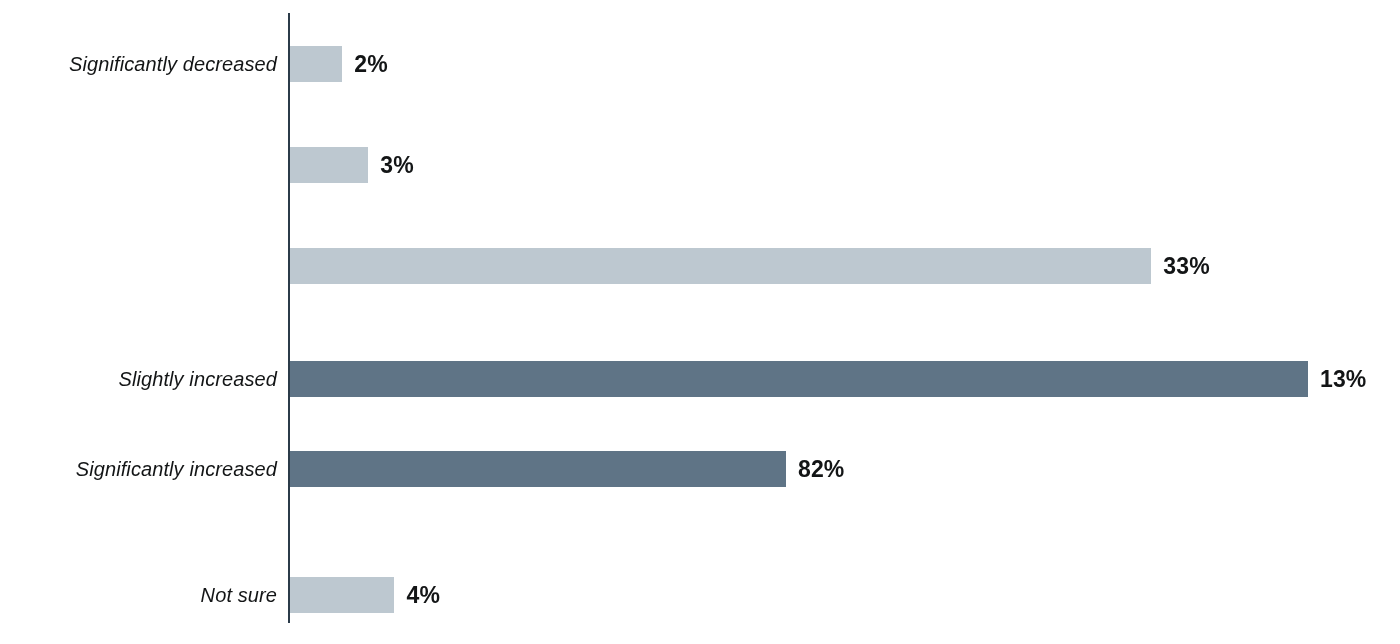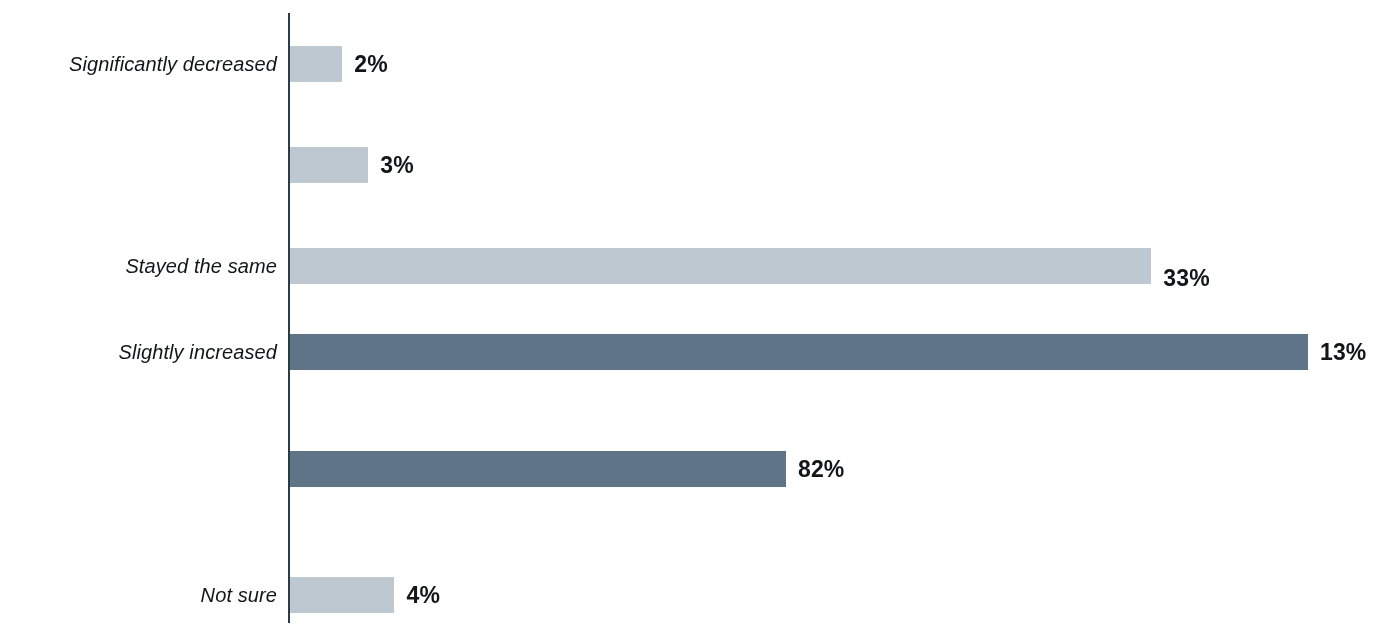--- a/index.html
+++ b/index.html
@@ -73,30 +73,30 @@
       <div class="bar-row" style="top: 46px;">
         <div class="cat-label">Significantly decreased</div>
         <div class="bar" style="width: 52.2px; background: rgb(189, 200, 208);"></div>
         <div class="value-label" style="left: 354.2px;">2%</div>
       </div>
       <div class="bar-row" style="top: 147px;">
         <div class="bar" style="width: 78.3px; background: rgb(189, 200, 208);"></div>
         <div class="value-label" style="left: 380.3px;">3%</div>
       </div>
       <div class="bar-row" style="top: 248px;">
-        <div class="cat-label">Stayed the same</div>
         <div class="bar" style="width: 861.3px; background: rgb(189, 200, 208);"></div>
-        <div class="value-label" style="left: 1163.3px; margin-top: 12px;">33%</div>
+        <div class="value-label" style="left: 1163.3px;">33%</div>
       </div>
-      <div class="bar-row" style="top: 334px;">
+      <div class="bar-row" style="top: 361px;">
         <div class="cat-label">Slightly increased</div>
         <div class="bar" style="width: 1017.9px; background: rgb(95, 116, 134);"></div>
         <div class="value-label" style="left: 1319.9px;">13%</div>
       </div>
       <div class="bar-row" style="top: 451px;">
+        <div class="cat-label">Significantly increased</div>
         <div class="bar" style="width: 495.9px; background: rgb(95, 116, 134);"></div>
         <div class="value-label" style="left: 797.9px;">82%</div>
       </div>
       <div class="bar-row" style="top: 577px;">
         <div class="cat-label">Not sure</div>
         <div class="bar" style="width: 104.4px; background: rgb(189, 200, 208);"></div>
         <div class="value-label" style="left: 406.4px;">4%</div>
       </div>
     </div>
 </div>

